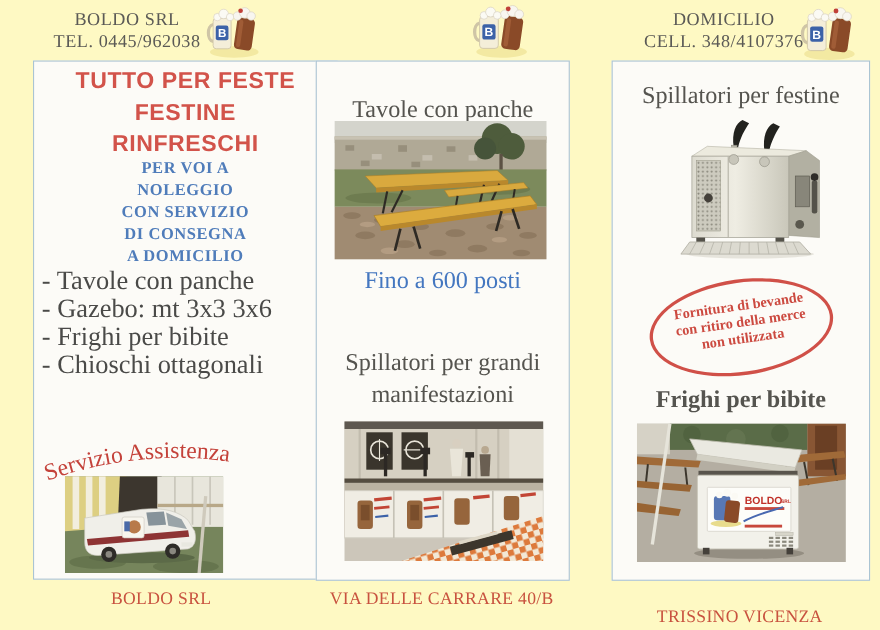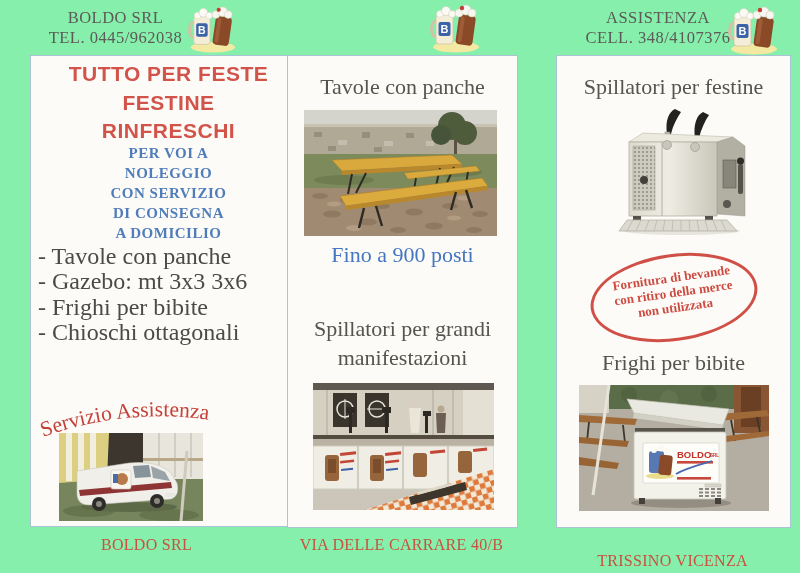--- a/index.html
+++ b/index.html
@@ -1,16 +1,16 @@
 <!DOCTYPE html>
 <html><head>
 <meta charset="utf-8">
 <style>
   html,body{margin:0;padding:0;}
-  .sheet{position:relative;width:800px;height:573px;background:#86efac;overflow:hidden;
+  .sheet{position:relative;width:800px;height:573px;background:#fef9c3;overflow:hidden;
          font-family:"Liberation Serif",serif;}
   .abs{position:absolute;}
   
   .hdr{color:#5b5a56;font-size:16.5px;line-height:20px;text-align:center;letter-spacing:.5px;}
   
   .panel{position:absolute;top:55px;background:#fcfbf7;border:1px solid #aac4d3;}
   .p-left{left:30px;width:233px;height:470px;padding-left:42px;}
   .p-mid{left:287px;width:229px;height:471px;}
   .p-right{left:556px;width:233px;height:471px;}
   
@@ -32,21 +32,21 @@
 </head>
 <body>
 
 <div class="sheet">
 
   <div class="abs hdr" style="left:18px;top:8px;width:195px;">
     <div>BOLDO SRL</div>
     <div>TEL. 0445/962038</div>
   </div>
   <div class="abs hdr" style="left:552px;top:8px;width:212px;">
-    <div>ASSISTENZA</div>
+    <div>DOMICILIO</div>
     <div>CELL. 348/4107376</div>
   </div>
 
   <svg class="abs" style="left:187px;top:5px;" width="50" height="48" viewBox="0 0 52 50">
     <ellipse cx="27" cy="44" rx="23" ry="5.5" fill="#f3e9a2"></ellipse>
     <g transform="rotate(8 36 28)">
       <rect x="28" y="12" width="17" height="30" rx="4" fill="#8a4a28"></rect>
       <rect x="30" y="14" width="4" height="26" rx="2" fill="#a05c36"></rect>
     </g>
     <circle cx="30" cy="10" r="4" fill="#f8f6f0" stroke="#d8d0c0" stroke-width=".6"></circle>
@@ -156,21 +156,21 @@
         <ellipse cx="40" cy="71" rx="7" ry="7" fill="#2e2c28"></ellipse>
         <ellipse cx="40" cy="71" rx="3" ry="3" fill="#8a8880"></ellipse>
         <ellipse cx="98" cy="68" rx="7" ry="7" fill="#2e2c28"></ellipse>
         <ellipse cx="98" cy="68" rx="3" ry="3" fill="#8a8880"></ellipse>
         <rect x="106" y="60" width="10" height="4" fill="#e8e8e0"></rect>
       </g>
     </svg>
   </div>
 
   <div class="panel p-mid">
-    <div class="abs title" style="top:16px;">Tavole con panche</div>
+    <div class="abs title" style="top:28px;">Tavole con panche</div>
 
     <svg class="abs" style="left:16px;top:54px;" width="193" height="126" viewBox="0 0 193 126" preserveAspectRatio="none">
       <rect width="193" height="20" fill="#d4d4cc"></rect>
       <rect y="14" width="193" height="31" fill="#b0a996"></rect>
       <rect y="14" width="193" height="3" fill="#c8c2b2"></rect>
       <rect x="10" y="22" width="8" height="5" fill="#978f7c"></rect>
         <rect x="34" y="30" width="9" height="5" fill="#c4bdae"></rect>
       <rect x="58" y="22" width="8" height="6" fill="#978f7c"></rect>
         <rect x="80" y="31" width="9" height="5" fill="#c4bdae"></rect>
       <rect x="102" y="23" width="8" height="5" fill="#978f7c"></rect>
@@ -223,21 +223,21 @@
       <g>
         <polygon points="36,86 178,68 184,76 42,96" fill="#dcab3e" stroke="#a87e28" stroke-width=".6"></polygon>
         <polygon points="42,96 184,76 184,80 42,100" fill="#b9882c"></polygon>
         <line x1="60" y1="98" x2="55" y2="118" stroke="#2e2a24" stroke-width="2.4"></line>
         <line x1="72" y1="96" x2="78" y2="116" stroke="#2e2a24" stroke-width="2.4"></line>
         <line x1="152" y1="82" x2="147" y2="100" stroke="#2e2a24" stroke-width="2.4"></line>
         <line x1="162" y1="80" x2="168" y2="98" stroke="#2e2a24" stroke-width="2.4"></line>
       </g>
     </svg>
 
-    <div class="abs bluecap" style="top:186px;">Fino a 900 posti</div>
+    <div class="abs bluecap" style="top:186px;">Fino a 600 posti</div>
 
     <div class="abs title" style="top:258px;">
       <div>Spillatori per grandi</div>
       <div>manifestazioni</div>
     </div>
 
     <svg class="abs" style="left:25px;top:327px;" width="181" height="127" viewBox="0 0 181 127" preserveAspectRatio="none">
       <defs>
         <pattern id="chk" width="11" height="11" patternUnits="userSpaceOnUse" patternTransform="rotate(-16)">
           <rect width="11" height="11" fill="#f2e8d6"></rect>
@@ -362,21 +362,21 @@
         </g>
       </g>
     </svg>
 
     <div class="abs oval">
       <div>Fornitura di bevande</div>
       <div>con ritiro della merce</div>
       <div>non utilizzata</div>
     </div>
 
-    <div class="abs title" style="top:292px;">Frighi per bibite</div>
+    <div class="abs title" style="top:292px;font-weight:bold;">Frighi per bibite</div>
 
     <svg class="abs" style="left:22px;top:329px;" width="190" height="126" viewBox="0 0 190 126" preserveAspectRatio="none">
       <rect width="190" height="126" fill="#b4aea2"></rect>
       <rect x="0" y="0" width="30" height="28" fill="#d6d2c6"></rect>
       <rect x="30" y="0" width="125" height="24" fill="#5a6c48"></rect>
       <circle cx="50" cy="10" r="8" fill="#516340"></circle>
         <circle cx="90" cy="14" r="9" fill="#637450"></circle>
       <circle cx="130" cy="9" r="8" fill="#516340"></circle>
       <rect x="155" y="0" width="35" height="48" fill="#885634"></rect>
       <rect x="162" y="2" width="20" height="40" fill="#6a3f24"></rect>

